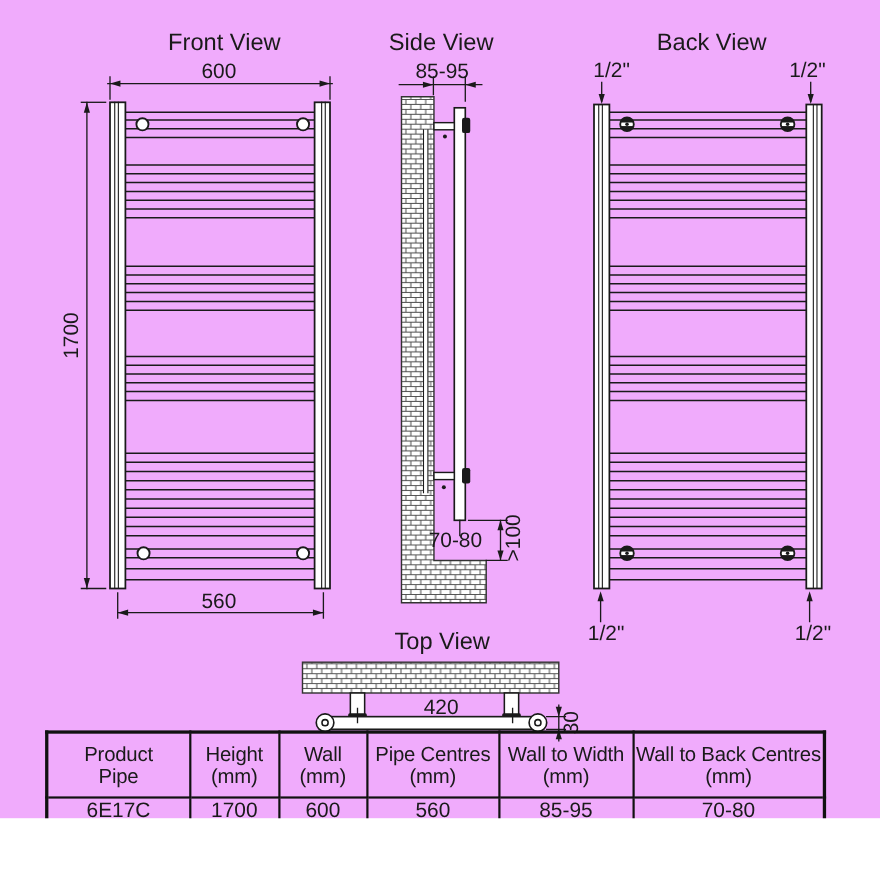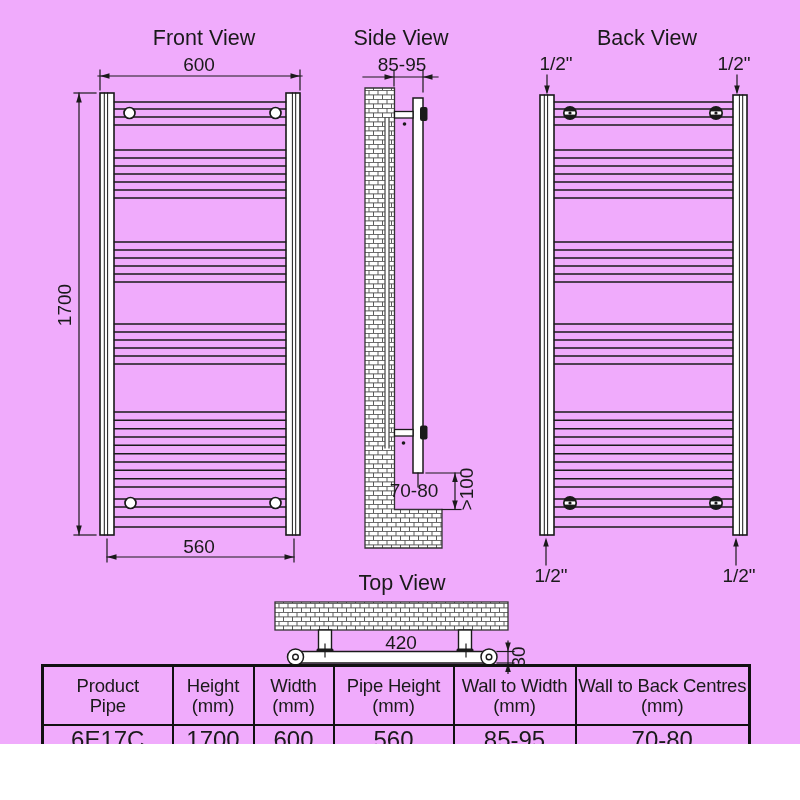--- a/index.html
+++ b/index.html
@@ -7,21 +7,21 @@
   #page{position:relative;width:800px;height:744px;background:#f0abfc;overflow:hidden;}
   #drawing{position:absolute;left:0;top:0;}
   svg text{fill:#1a1a1a;}
   .title{font-size:21.5px;}
   .dim{font-size:19px;}
   
   #spec-table{position:absolute;left:41px;top:664px;border-collapse:collapse;table-layout:fixed;}
   #spec-table td{border:2px solid #111;text-align:center;vertical-align:middle;padding:0;}
   #spec-table{border:3px solid #111;}
   .hcell{height:57px;font-size:18.5px;line-height:20px;letter-spacing:-0.2px;white-space:nowrap;}
-  .vcell{height:23px;font-size:24px;margin-top:34px;}
+  .vcell{height:23px;font-size:19px;margin-top:34px;}
 </style>
 </head>
 <body>
 
 <div id="page">
 
 <svg id="drawing" width="800" height="678" viewBox="0 0 800 678">
   <defs>
     <pattern id="brick" width="18" height="9" patternUnits="userSpaceOnUse">
       <rect width="18" height="9" fill="#fff"></rect>
@@ -293,25 +293,25 @@
         <tr>
     <td class="hcell">
       <div>Product</div>
       <div>Pipe</div>
     </td>
     <td class="hcell">
       <div>Height</div>
       <div>(mm)</div>
     </td>
     <td class="hcell">
-      <div>Width</div>
-      <div>(mm)</div>
-    </td>
-    <td class="hcell">
-      <div>Pipe Height</div>
+      <div>Wall</div>
+      <div>(mm)</div>
+    </td>
+    <td class="hcell">
+      <div>Pipe Centres</div>
       <div>(mm)</div>
     </td>
     <td class="hcell">
       <div>Wall to Width</div>
       <div>(mm)</div>
     </td>
     <td class="hcell">
       <div>Wall to Back Centres</div>
       <div>(mm)</div>
     </td>

